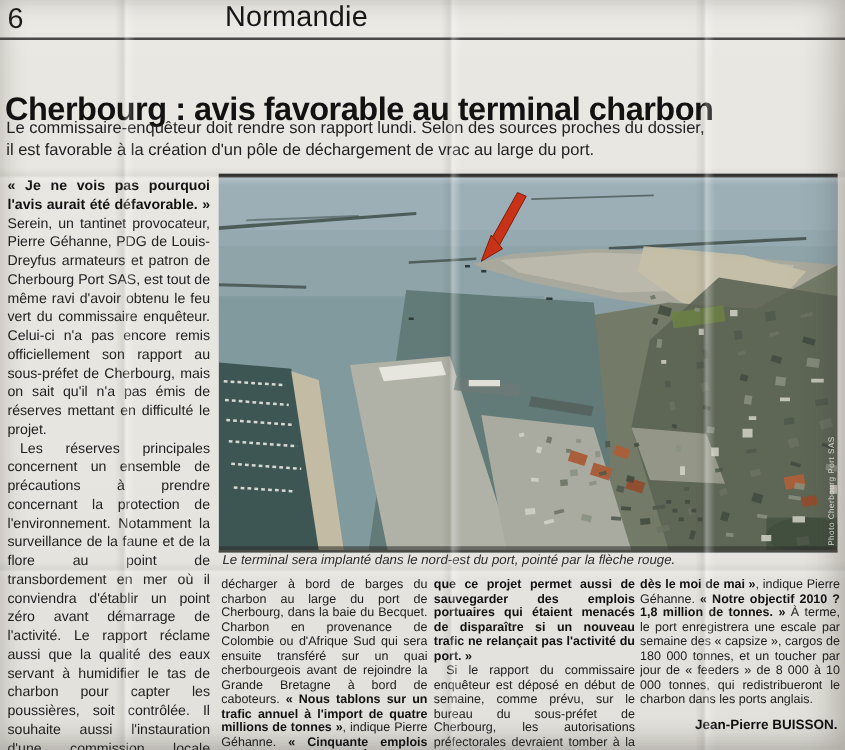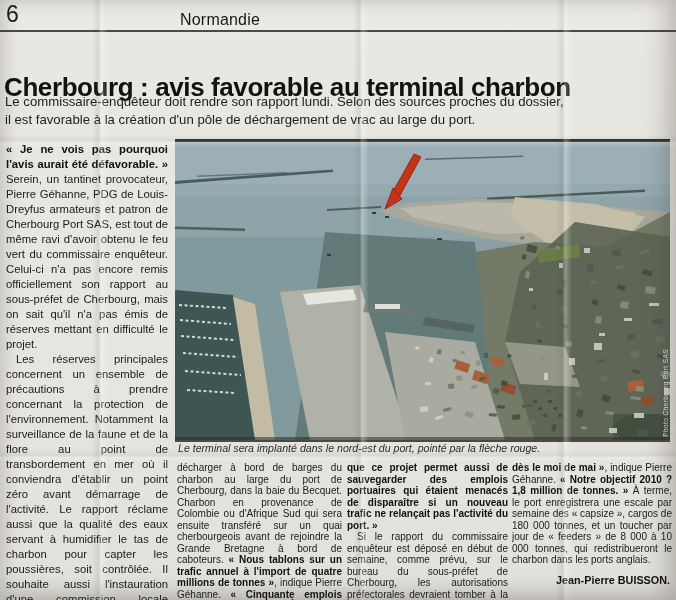--- a/index.html
+++ b/index.html
@@ -21,21 +21,21 @@
     box-shadow:inset -14px 0 22px rgba(60,58,52,.18), inset 0 -10px 18px rgba(60,58,52,.12), inset 8px 0 16px rgba(60,58,52,.08);
   }
   
   .crease-v{position:absolute;top:0;bottom:0;width:16px;pointer-events:none;
     background:linear-gradient(90deg,rgba(0,0,0,0) 0%,rgba(70,65,58,.10) 40%,rgba(255,255,255,.30) 58%,rgba(0,0,0,0) 100%);}
   .crease-h{position:absolute;left:0;right:0;height:14px;pointer-events:none;
     background:linear-gradient(180deg,rgba(0,0,0,0) 0%,rgba(70,65,58,.07) 45%,rgba(255,255,255,.22) 62%,rgba(0,0,0,0) 100%);}
 
   
   .page-number{position:absolute;left:6px;top:1px;font-size:23px;color:#1c1c1c;}
-  .section-title{position:absolute;left:180px;top:11px;font-size:16px;color:#171717;letter-spacing:.2px;}
+  .section-title{position:absolute;left:180px;top:0px;font-size:23px;color:#171717;letter-spacing:.2px;}
   .header-rule{position:absolute;left:0;top:30px;width:676px;height:2px;background:#4c4a47;}
 
   
   .headline{position:absolute;left:4px;top:55px;width:668px;font-size:26px;font-weight:bold;
     letter-spacing:-.4px;color:#121212;white-space:nowrap;}
   .standfirst{position:absolute;left:5px;top:93px;width:640px;font-size:13.2px;line-height:17.5px;
     color:#222;white-space:pre-line;}
 
   
   .photo{position:absolute;left:175px;top:139px;width:495px;height:298px;

